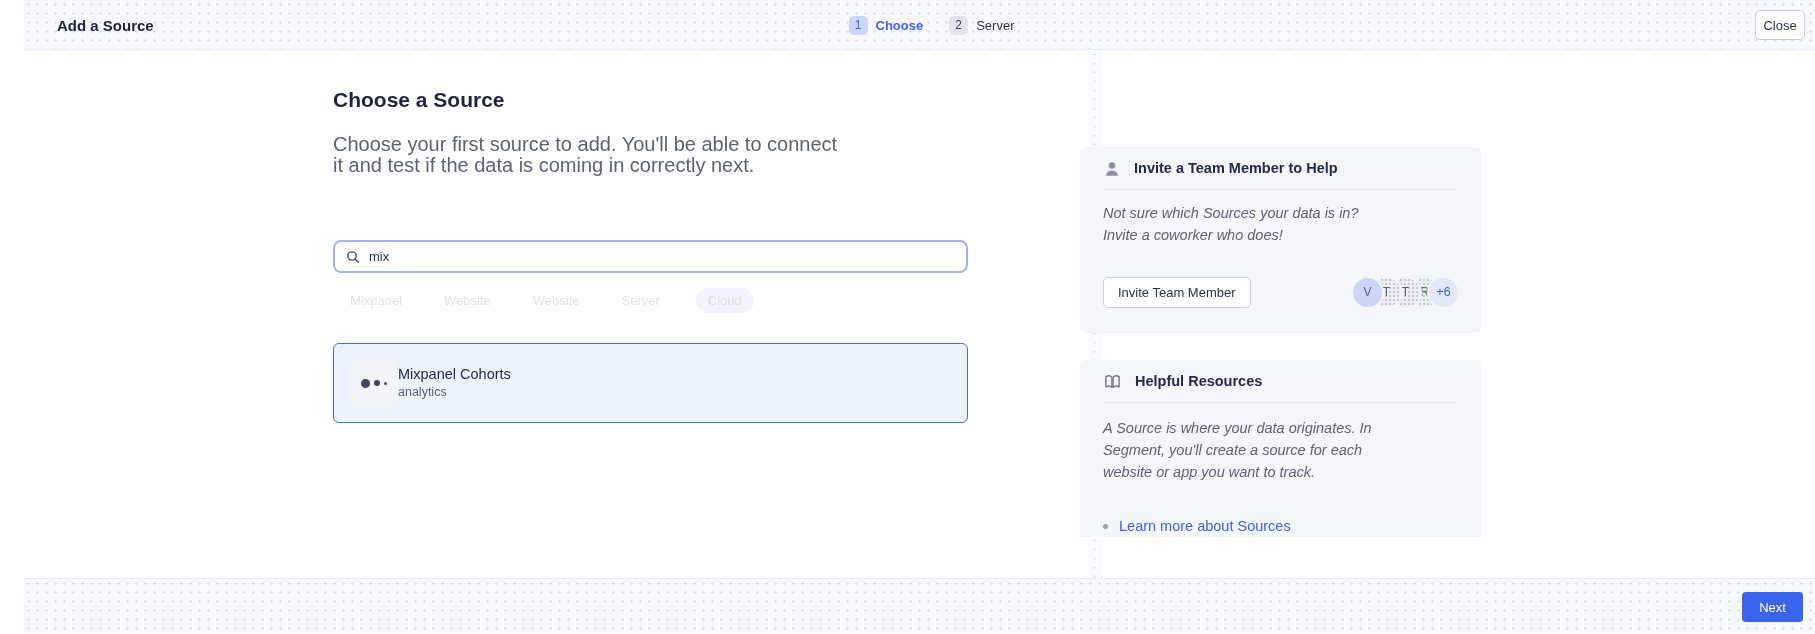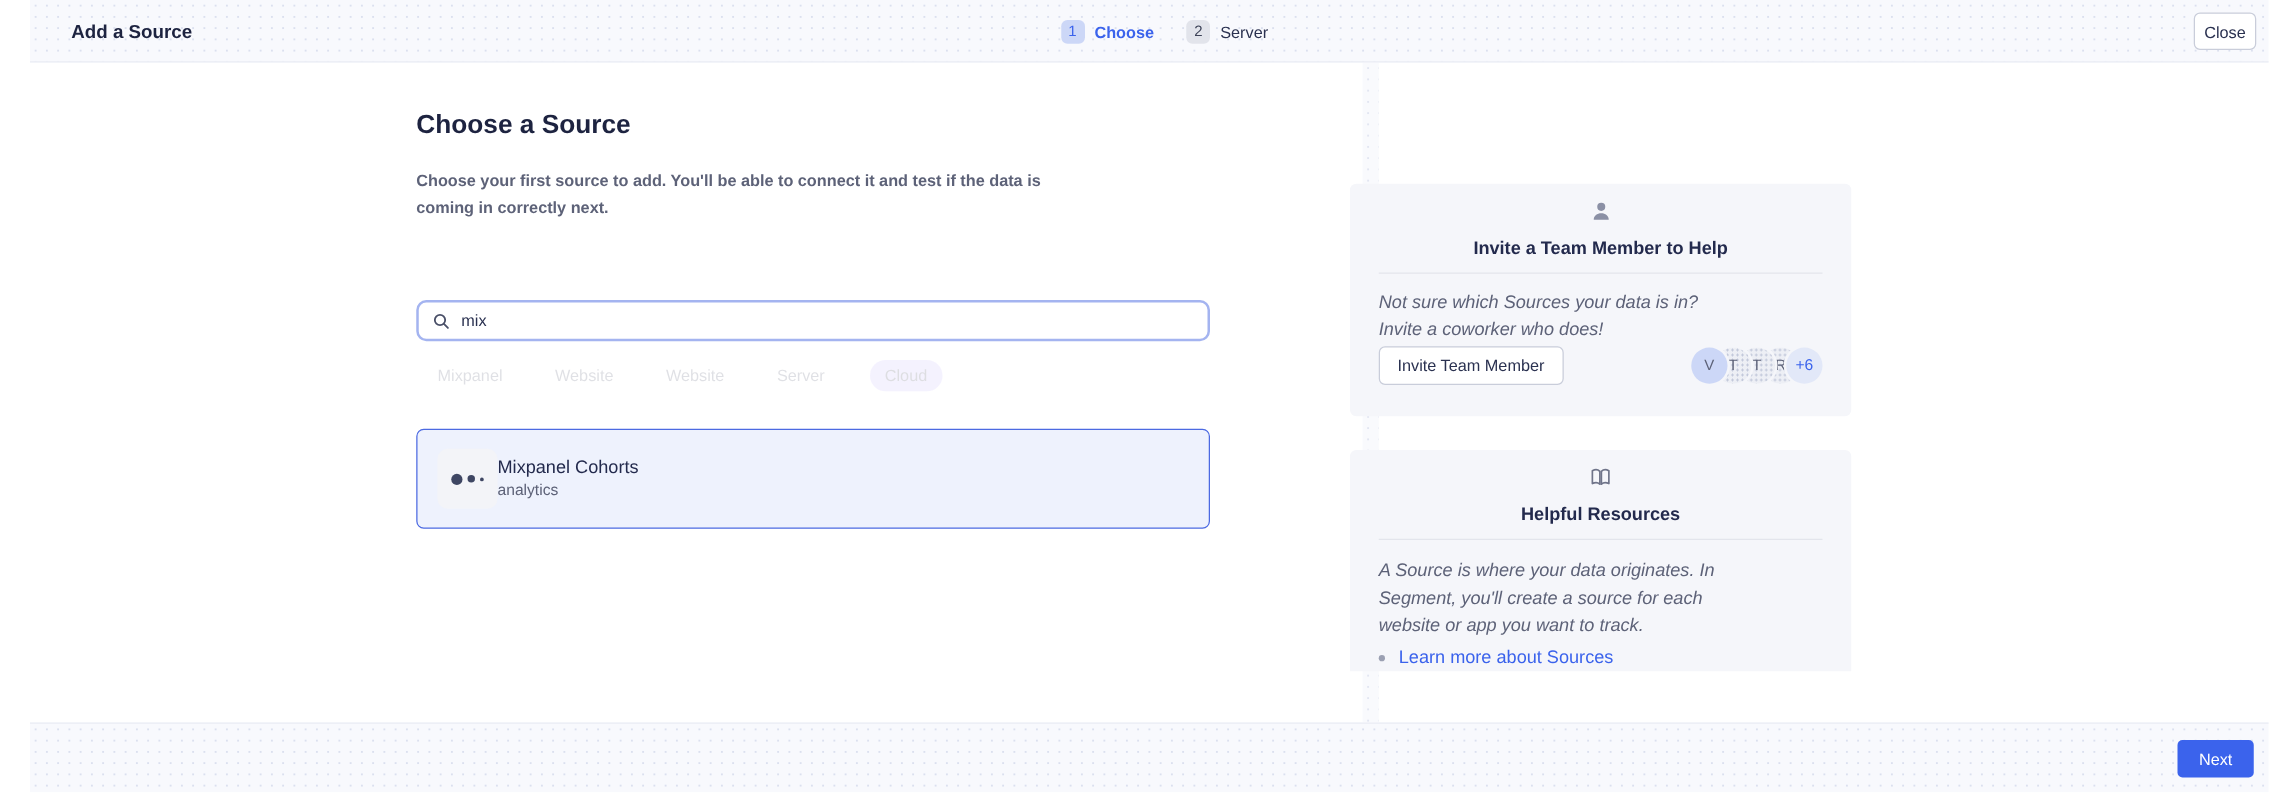--- a/index.html
+++ b/index.html
@@ -23,21 +23,21 @@
   .step-active .step-num { background:#ccd7f7; color:#3b63ec; }
   .step-active .step-label { color:#3b63ec; font-weight:bold; }
   .step-inactive .step-num { background:#e2e4eb; color:#3c4257; }
   .step-inactive .step-label { color:#2a3150; }
   .close-btn { position:absolute; right:34px; top:10px; width:50px; height:30px; background:#ffffff; border:1px solid #c9cdda; border-radius:5px; font-size:13px; color:#2a3150; font-family:inherit; cursor:pointer; }
 
   
   .content { position:absolute; left:0; top:50px; width:1815px; height:528px; background:#ffffff; }
 
   .page-heading { position:absolute; left:333px; top:36px; font-size:21px; line-height:28px; font-weight:bold; color:#1d2340; }
-  .page-desc { position:absolute; left:333px; top:84px; width:512px; font-size:13px; line-height:21px; color:#5d6278;font-weight:bold; }
+  .page-desc { position:absolute; left:333px; top:84px; width:512px; font-size:20px; line-height:21px; color:#5d6278; }
 
   .search-box { position:absolute; left:333px; top:190px; width:635px; height:33px; background:#ffffff; border:2px solid #a4b4f0; border-radius:8px; display:flex; align-items:center; padding:0 10px; gap:8px; }
   .search-box svg { flex:0 0 auto; }
   .search-input { border:none; outline:none; background:transparent; font-size:13px; color:#2a3150; font-family:inherit; width:100%; }
 
   .tabs { position:absolute; left:350px; top:238px; display:flex; align-items:center; gap:42px; font-size:13px; color:#4a5068; opacity:0.17; }
   .tab { cursor:pointer; white-space:nowrap; }
   .tab-pill { background:#c4b5fd; border-radius:14px; padding:5px 12px; margin-left:-6px; color:#3c4257; }
 
   .result-card { position:absolute; left:333px; top:293px; width:635px; height:80px; background:#eef2fd; border:1.5px solid #4c6ae2; border-radius:6px; display:flex; align-items:center; padding:0 16px; cursor:pointer; }
@@ -49,21 +49,21 @@
   .result-name { font-size:14.5px; color:#232a4d; line-height:19px; }
   .result-cat { font-size:12.5px; color:#5d6278; line-height:17px; }
 
   
   .gutter { position:absolute; left:1066px; top:0; width:13px; height:528px; opacity:0.8; }
 
   
   .side-card { position:absolute; left:1080px; width:401px; background:#f5f6fa; border-radius:5px; }
   .card-invite { top:97px; height:186px; }
   .card-resources { top:310px; height:177px; border-bottom-left-radius:0; border-bottom-right-radius:0; overflow:hidden; }
-  .side-head { display:flex; align-items:center; gap:13px; padding:13px 23px 11px 23px;flex-direction:column; }
+  .side-head { display:flex; gap:13px; padding:13px 23px 11px 23px; }
   .side-title { font-size:14.5px; font-weight:bold; color:#232a4d; }
   .side-divider { border:none; border-top:1px solid #e3e5ec; margin:0 23px; }
   .side-body { padding:12px 23px 0 23px; font-size:14.5px; line-height:22px; color:#5d6278; width:360px;font-style:italic; }
 
   .invite-row { position:absolute; left:23px; right:23px; top:129px; height:32px; display:flex; align-items:center; justify-content:space-between; }
   .invite-btn { height:31px; padding:0 14px; background:#ffffff; border:1px solid #c9cdda; border-radius:5px; font-size:13px; color:#2a3150; font-family:inherit; cursor:pointer; }
   .avatars { display:flex; align-items:center; }
   .avatar { width:29px; height:29px; border-radius:50%; display:flex; align-items:center; justify-content:center; font-size:12px; color:#5d6278; box-shadow:0 0 0 2px #f5f6fa; position:relative; }
   .avatar + .avatar { margin-left:-10px; }
   .av-blue { background:#ccd7f7; z-index:6; }

